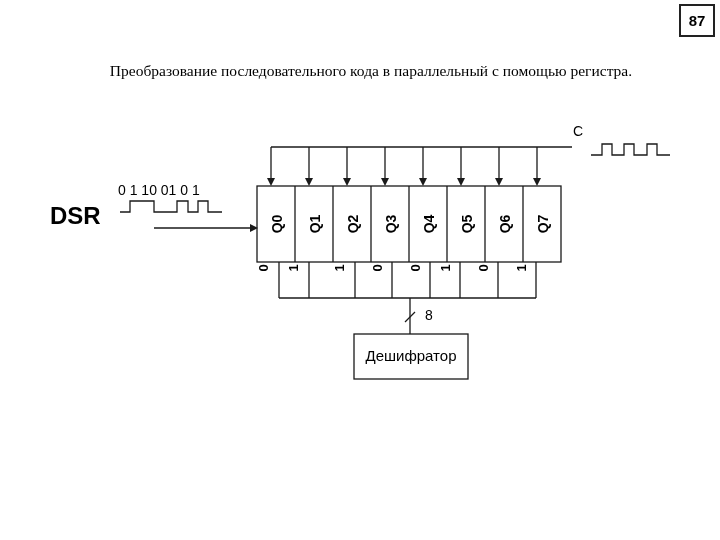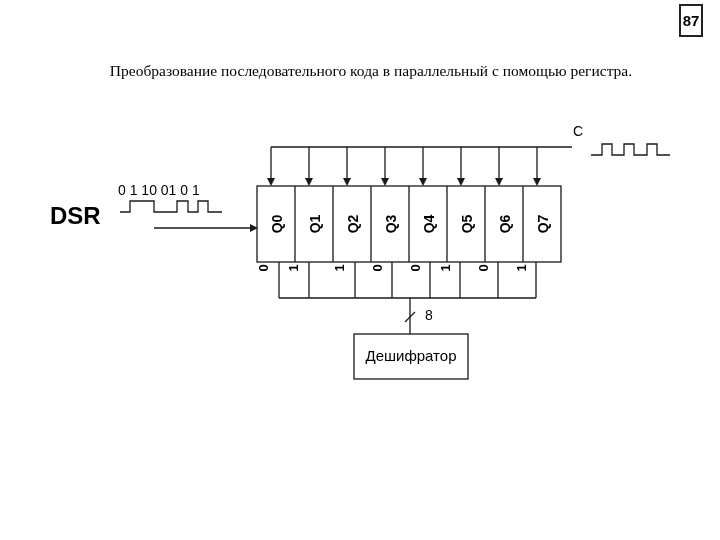--- a/index.html
+++ b/index.html
@@ -1,17 +1,17 @@
 <!DOCTYPE html>
 <html><head>
   <meta charset="utf-8">
   <style>
     html, body { margin: 0; padding: 0; }
     body { width: 720px; height: 540px; background: #ffffff; position: relative; overflow: hidden; font-family: "Liberation Sans", sans-serif; color: #000; }
-    .page-num { position: absolute; left: 679px; top: 4px; width: 24px; height: 33px; border: 2px solid #222; box-sizing: border-box; display: flex; align-items: center; justify-content: center; font-family: "Liberation Sans", sans-serif; font-weight: bold; font-size: 15px; }
+    .page-num { position: absolute; left: 679px; top: 4px; width: 36px; height: 33px; border: 2px solid #222; box-sizing: border-box; display: flex; align-items: center; justify-content: center; font-family: "Liberation Sans", sans-serif; font-weight: bold; font-size: 15px; }
     .title { position: absolute; left: 0; width: 742px; top: 62px; text-align: center; font-family: "Liberation Serif", serif; font-size: 15.5px; }
     svg { position: absolute; left: 0; top: 0; }
     .svg-text { font-family: "Liberation Sans", sans-serif; }
   </style>
 </head>
 <body>
 
 <div class="page-num">87</div>
 <div class="title">Преобразование последовательного кода в параллельный с помощью регистра.</div>
 

